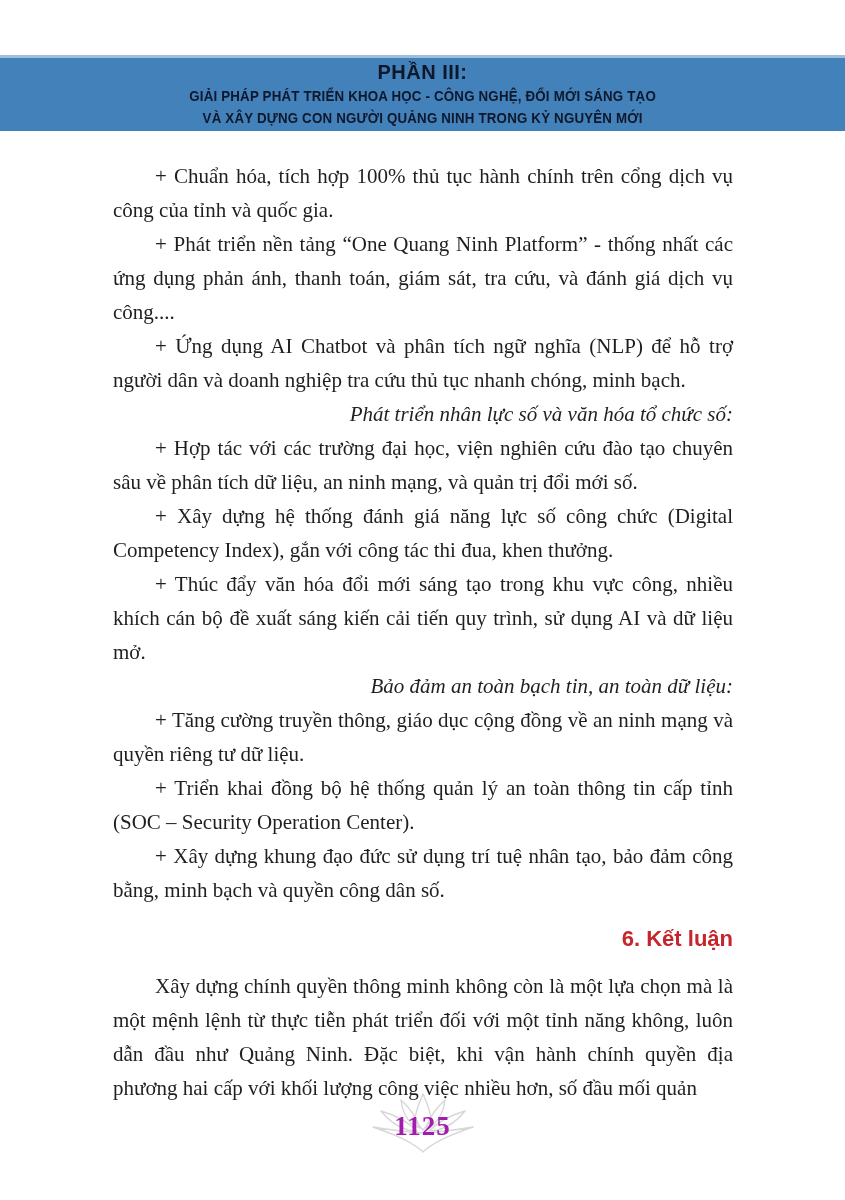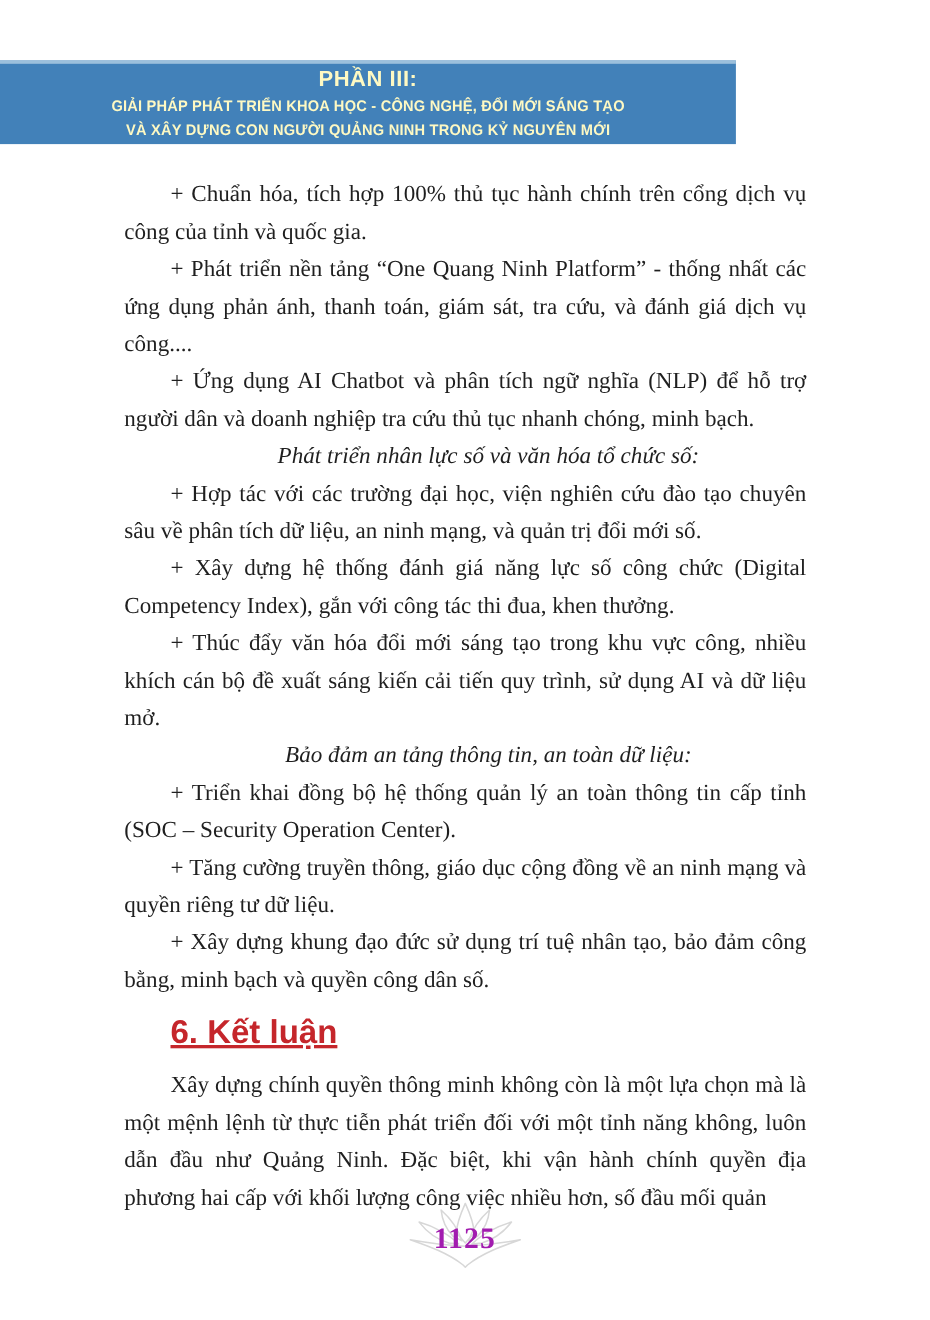--- a/index.html
+++ b/index.html
@@ -7,28 +7,28 @@
     position:relative;
     width:845px; height:1200px;
     background:#ffffff;
     overflow:hidden;
     font-family:"Liberation Serif","DejaVu Serif",serif;
     color:#1f1f1f;
   }
   
   .banner {
     margin-top:55px;
-    width:669px; height:76px;
+    width:845px; height:76px;
     background:var(--banner-bg,#4281b9);
     border-top:3px solid #9cc0dc;
     box-sizing:border-box;
     display:flex; flex-direction:column;
     align-items:center; justify-content:center;
     font-family:"Liberation Sans","DejaVu Sans",sans-serif;
-    color:#fef9c3;
+    color:#0f172a;
     text-align:center;
   }
   .part-title {
     font-size:20px; font-weight:bold; letter-spacing:.5px;
     line-height:25px;
   }
   .part-subtitle {
     font-size:14px; font-weight:bold; letter-spacing:.2px;
     line-height:22px;
     transform:scaleX(.95); transform-origin:center;
@@ -41,29 +41,28 @@
     padding-top:16px;
     box-sizing:content-box;
   }
   .para {
     margin:0;
     font-size:21px;
     line-height:34px;
     text-align:justify;
     text-indent:42px;
   }
-  .para.italic-heading { font-style:italic; text-align:center; }
+  .para.italic-heading { font-style:italic; text-align:right; }
   .para.section-heading {
     font-family:"Liberation Sans","DejaVu Sans",sans-serif;
     font-weight:bold;
-    font-size:30px;
+    font-size:22px;
     color:var(--heading-color,#c5262b);
     margin:15px 0 13px 0;
-    text-align:left;
-    text-decoration:underline;
+    text-align:right;
   }
   
   .page-footer {
     position:absolute;
     left:0; right:0; top:1093px;
     display:flex; justify-content:center;
   }
   .lotus-wrap { position:relative; width:104px; height:62px; }
   .lotus-wrap svg { position:absolute; inset:0; }
   .page-number {
@@ -88,23 +87,23 @@
   </header>
 
   <main class="body-text">
       <p class="para bullet">+ Chuẩn hóa, tích hợp 100% thủ tục hành chính trên cổng dịch vụ công của tỉnh và quốc gia.</p>
       <p class="para bullet">+ Phát triển nền tảng “One Quang Ninh Platform” - thống nhất các ứng dụng phản ánh, thanh toán, giám sát, tra cứu, và đánh giá dịch vụ công....</p>
       <p class="para bullet">+ Ứng dụng AI Chatbot và phân tích ngữ nghĩa (NLP) để hỗ trợ người dân và doanh nghiệp tra cứu thủ tục nhanh chóng, minh bạch.</p>
       <p class="para italic-heading">Phát triển nhân lực số và văn hóa tổ chức số:</p>
       <p class="para bullet">+ Hợp tác với các trường đại học, viện nghiên cứu đào tạo chuyên sâu về phân tích dữ liệu, an ninh mạng, và quản trị đổi mới số.</p>
       <p class="para bullet">+ Xây dựng hệ thống đánh giá năng lực số công chức (Digital Competency Index), gắn với công tác thi đua, khen thưởng.</p>
       <p class="para bullet">+ Thúc đẩy văn hóa đổi mới sáng tạo trong khu vực công, nhiều khích cán bộ đề xuất sáng kiến cải tiến quy trình, sử dụng AI và dữ liệu mở.</p>
-      <p class="para italic-heading">Bảo đảm an tảng thông tin, an toàn dữ liệu:</p>
+      <p class="para italic-heading">Bảo đảm an toàn bạch tin, an toàn dữ liệu:</p>
+      <p class="para bullet">+ Tăng cường truyền thông, giáo dục cộng đồng về an ninh mạng và quyền riêng tư dữ liệu.</p>
       <p class="para bullet">+ Triển khai đồng bộ hệ thống quản lý an toàn thông tin cấp tỉnh (SOC – Security Operation Center).</p>
-      <p class="para bullet">+ Tăng cường truyền thông, giáo dục cộng đồng về an ninh mạng và quyền riêng tư dữ liệu.</p>
       <p class="para bullet">+ Xây dựng khung đạo đức sử dụng trí tuệ nhân tạo, bảo đảm công bằng, minh bạch và quyền công dân số.</p>
       <p class="para section-heading">6. Kết luận</p>
       <p class="para plain">Xây dựng chính quyền thông minh không còn là một lựa chọn mà là một mệnh lệnh từ thực tiễn phát triển đối với một tỉnh năng không, luôn dẫn đầu như Quảng Ninh. Đặc biệt, khi vận hành chính quyền địa phương hai cấp với khối lượng công việc nhiều hơn, số đầu mối quản</p>
     </main>
 
   <footer class="page-footer">
     <div class="lotus-wrap">
       <svg width="104" height="62" viewBox="0 0 104 62" fill="none" stroke="#d7d7d7" stroke-width="1.4" stroke-linejoin="round">
         <path class="lotus-stroke" d="M52,1 C47,12 44,20 44,28 L52,37 L60,28 C60,20 57,12 52,1 Z" stroke="#d7d7d7"></path>
         <path class="lotus-stroke" d="M30,7 C31,17 35,25 41,31 L49,35 C46,26 39,15 30,7 Z" stroke="#d7d7d7"></path>

